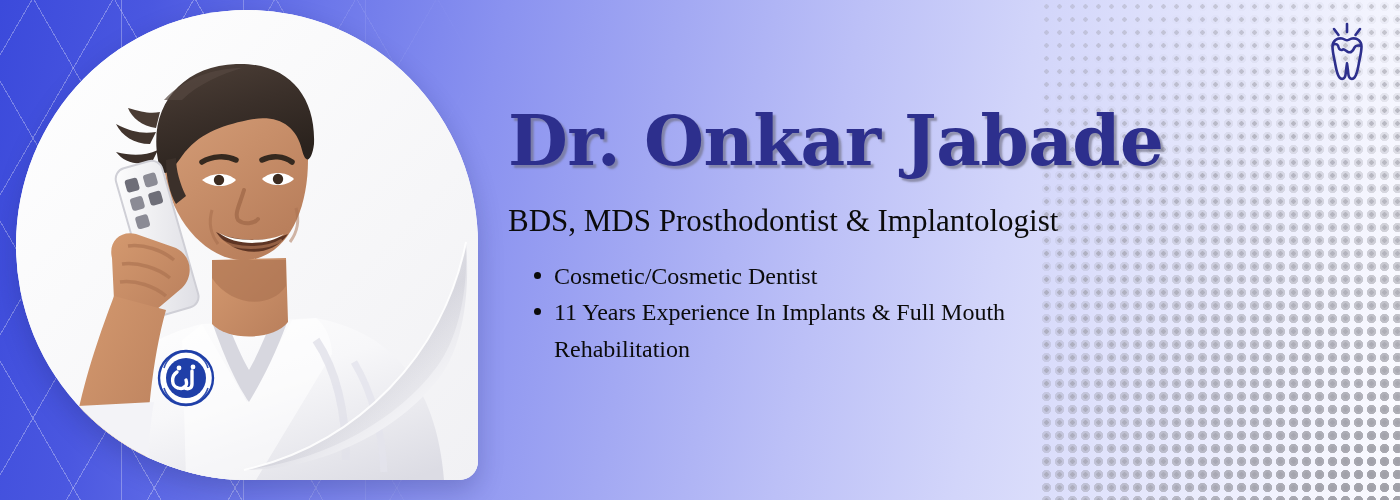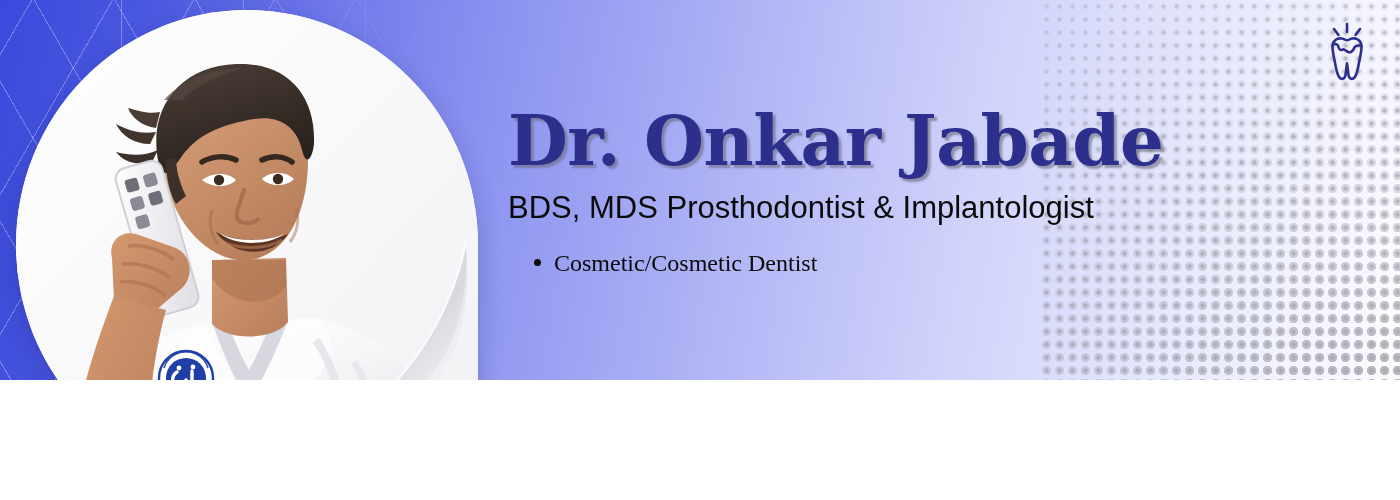--- a/index.html
+++ b/index.html
@@ -4,21 +4,21 @@
 <style>
   * { margin:0; padding:0; box-sizing:border-box; }
   html,body { width:1400px; height:500px; overflow:hidden; }
   body {
     font-family:"Liberation Serif", serif;
     background:#ffffff;
   }
 
   .banner {
     position:relative;
-    width:1400px; height:380px;
+    width:1400px; height:500px;
     overflow:hidden;
     background:linear-gradient(100deg,
        #3b4adb 0%,
        #4a57e0 10%,
        #6c77ea 22%,
        #8a92f0 34%,
        #a3a9f3 46%,
        #bcc0f7 58%,
        #d2d5fa 70%,
        #e4e6fc 82%,
@@ -96,22 +96,22 @@
     font-family:"DejaVu Serif", "Liberation Serif", serif;
     font-size:69px;
     font-weight:700;
     line-height:1.0;
     letter-spacing:-0.5px;
     color:#2d2f8d;
     text-shadow:3px 3px 2px rgba(110,110,130,.65);
     white-space:nowrap;
   }
   .subtitle {
-    margin-top:15px;
-    font-family:Liberation Sans, sans-serif;
+    margin-top:28px;
+    font-family:Liberation Serif, serif;
     font-size:31px;
     color:#0b0b0b;
     line-height:1.15;
     white-space:nowrap;
   }
   .bullets {
     margin-top:19px;
     padding-left:46px;
     list-style:none;
   }
@@ -282,20 +282,21 @@
       <path d="M236 8 C214 120 128 210 14 236 C90 228 166 188 206 134 C230 102 238 54 236 8 Z" fill="url(#curlshade)" opacity=".55"></path>
       <path d="M14 236 C128 210 214 120 236 8" fill="none" stroke="#ffffff" stroke-width="2" opacity=".9"></path>
     </svg>
   </div>
 
   <div class="content">
     <div class="title">Dr. Onkar Jabade</div>
     <div class="subtitle">BDS, MDS Prosthodontist &amp; Implantologist</div>
     <ul class="bullets">
       <li>Cosmetic/Cosmetic Dentist</li>
+      <li>11 Years Experience In Implants &amp; Full Mouth Rehabilitation</li>
     </ul>
   </div>
 
   <svg class="tooth-icon" viewBox="0 0 62 66" aria-hidden="true">
     <g fill="none" stroke="#2d2f8d" stroke-width="2.6" stroke-linecap="round" stroke-linejoin="round">
       <path d="M31 6 L31 14"></path>
       <path d="M18 11 L22.5 17"></path>
       <path d="M44 11 L39.5 17"></path>
       <path d="M16.5 28.5 C16.5 22.8 21.2 19.6 26 20.6 C28.4 21.1 29.7 22.2 31 22.2 C32.3 22.2 33.6 21.1 36 20.6 C40.8 19.6 45.5 22.8 45.5 28.5 C45.5 33.4 44.3 38.2 43.2 43.6 C42.1 49 41.2 56.2 38.6 59.4 C36.6 61.9 33.4 61.3 32.6 57.6 C31.9 54.2 31.7 49 31 45.4 C30.3 49 30.1 54.2 29.4 57.6 C28.6 61.3 25.4 61.9 23.4 59.4 C20.8 56.2 19.9 49 18.8 43.6 C17.7 38.2 16.5 33.4 16.5 28.5 Z"></path>
       <path d="M17.3 26.2 C20.6 25.3 22.2 27 22.6 29.4 C23 31.6 25 32.6 26.6 31.6 C28.4 30.4 30.4 33.6 32.6 34.2 C35 34.8 37.2 32.2 38.4 29.6 C39.3 27.6 41.6 27.2 44.6 27.6"></path>

